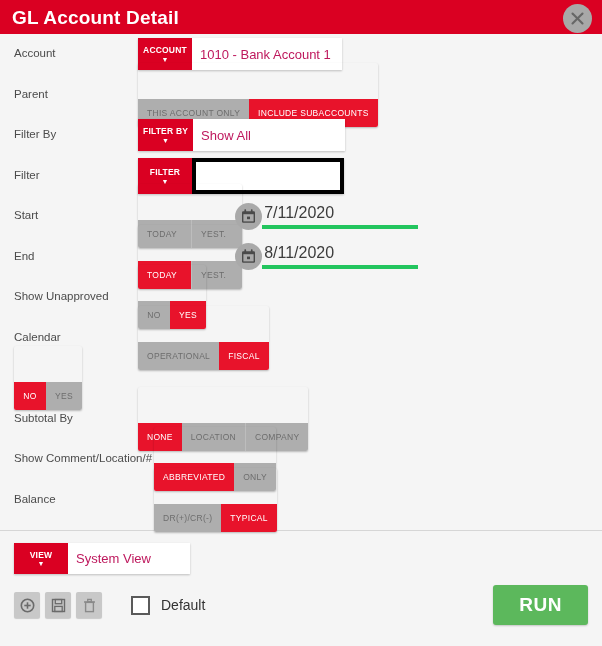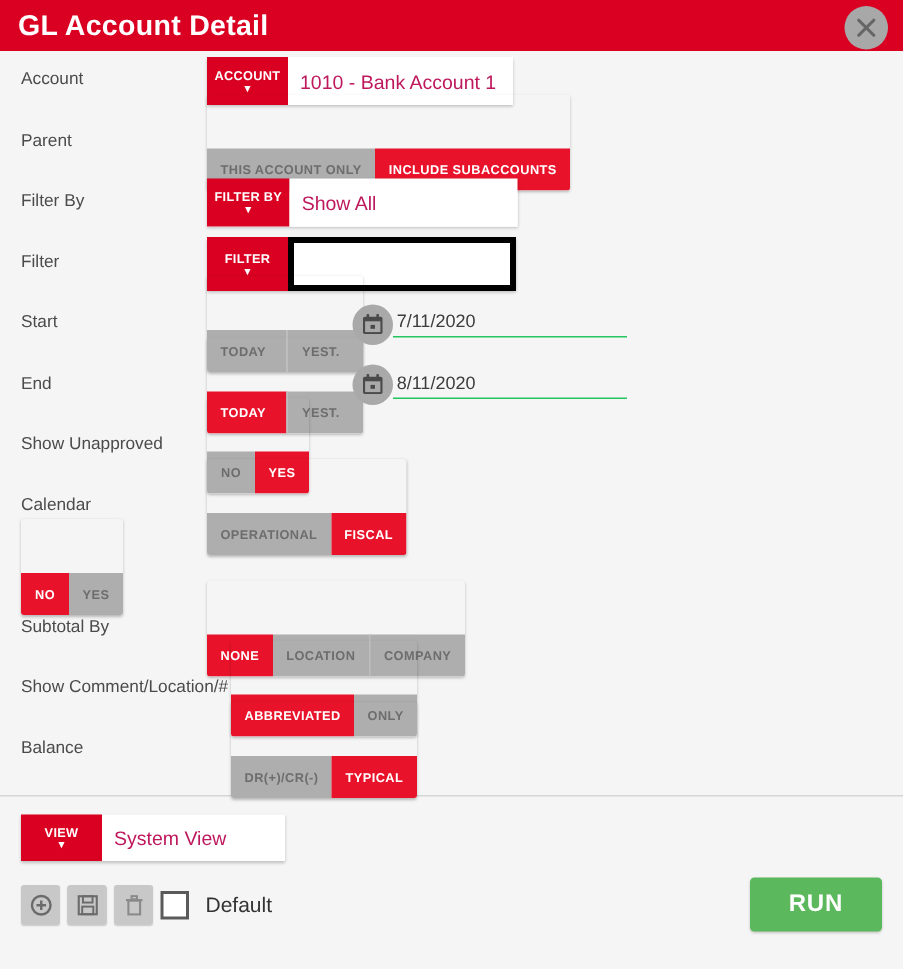--- a/index.html
+++ b/index.html
@@ -118,21 +118,21 @@
   
   .segmented {
     display: flex;
     align-items: stretch;
     border-radius: 2px;
     overflow: hidden;
     box-shadow: 0 1px 2px rgba(0,0,0,0.25);
   }
   .seg {
     font-size: 8.5px;
-    font-weight: bold;
+    font-weight: normal;
     letter-spacing: 0.3px;
     padding: 0 9px;
     height: 28px;
     display: flex;
     align-items: center;
     justify-content: center;
     cursor: pointer;
     box-sizing: border-box;
     white-space: nowrap;
     margin-top: 36px;
@@ -161,22 +161,22 @@
     align-items: center;
     justify-content: center;
     margin-left: -7px;
     position: relative;
     z-index: 3;
     cursor: pointer;
     flex: 0 0 27px;
   }
   .date-underline {
     width: 156px;
-    border-bottom: 1px solid #22c55e;
-    font-size: 12px;
+    border-bottom: 4px solid #22c55e;
+    font-size: 16px;
     color: #3c3c3c;
     padding: 0 0 3px 2px;
     margin-left: 0px;
     cursor: text;
     box-sizing: border-box;
   }
 
   
   .divider {
     border-top: 1px solid #d6d6d6;
@@ -199,39 +199,40 @@
     display: flex;
     align-items: center;
     justify-content: center;
     margin-right: 5px;
     cursor: pointer;
     box-shadow: 0 1px 1px rgba(0,0,0,0.18);
   }
   .default-wrap {
     display: flex;
     align-items: center;
+    margin-left: 24px;
     justify-content: flex-end;
   }
   .checkbox {
     width: 19px; height: 19px;
     border: 2px solid #5a5a5a;
     background: #ffffff;
     cursor: pointer;
     box-sizing: border-box;
   }
   .default-label {
     font-size: 14px;
     color: #333333;
     margin-left: 11px;
   }
   .run-btn {
     margin-left: auto;
     background: #5cb85c;
     color: #ffffff;
-    font-size: 16px;
+    font-size: 19px;
     font-weight: bold;
     letter-spacing: 0.5px;
     padding: 9px 26px;
     border-radius: 3px;
     cursor: pointer;
     box-shadow: 0 1px 2px rgba(0,0,0,0.2);
   }
 </style>
 </head>
 <body>

